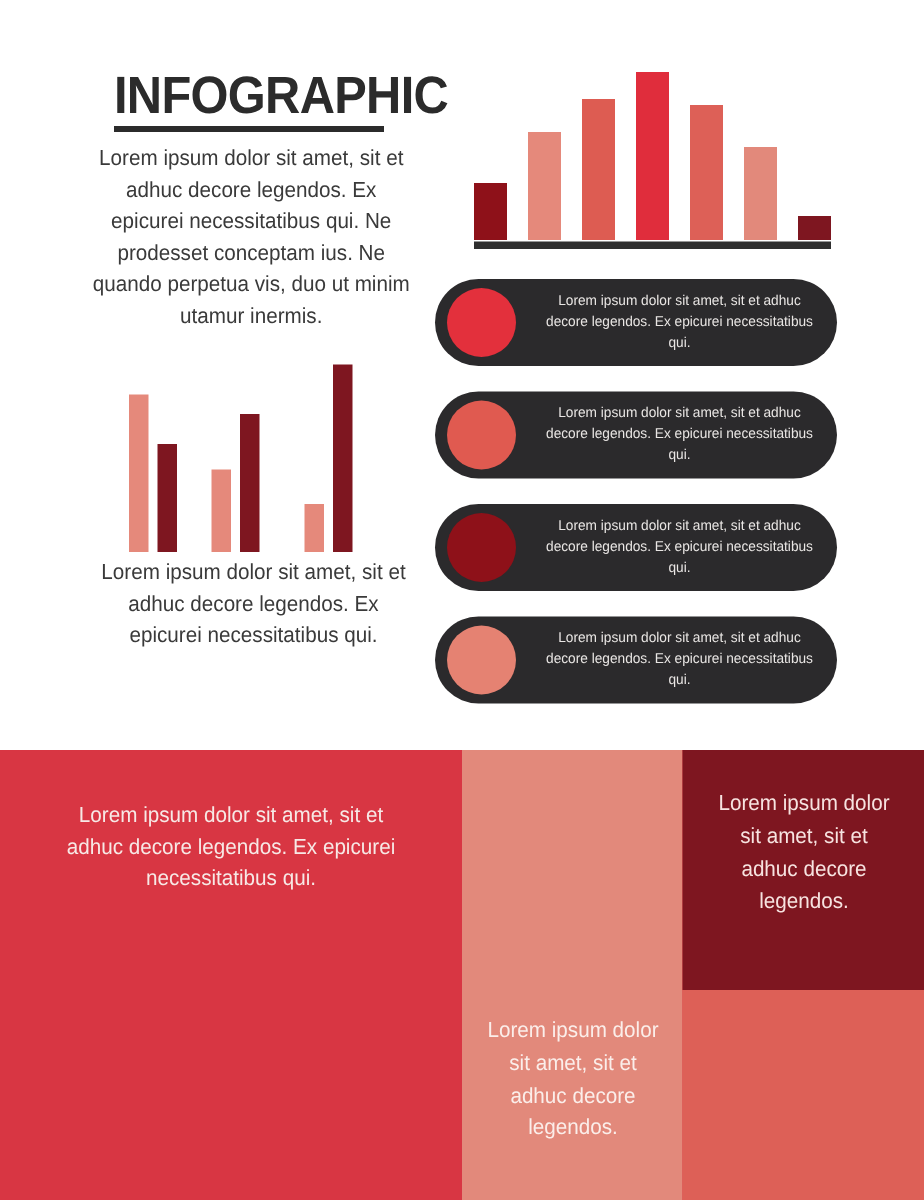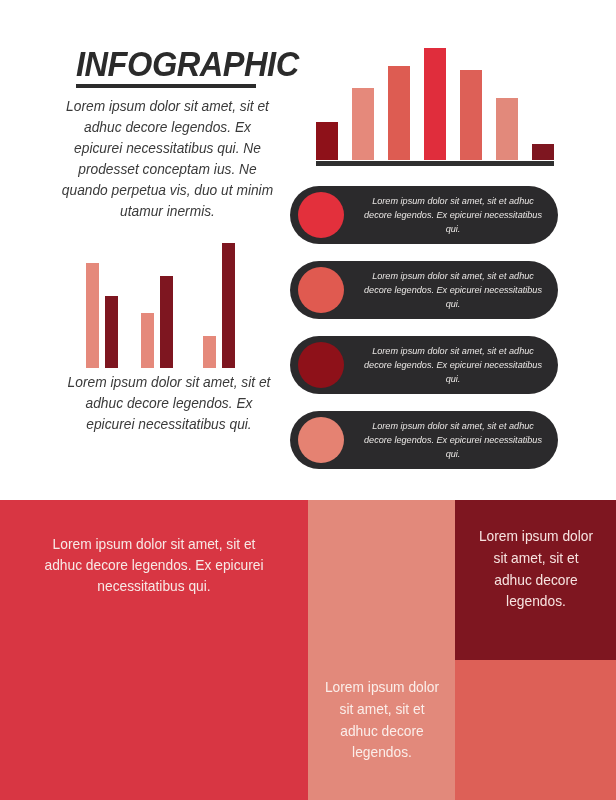--- a/index.html
+++ b/index.html
@@ -15,21 +15,20 @@
     font-family: "Liberation Sans", sans-serif;
   }
 
   
   #top-section {
     position: absolute;
     left: 0; top: 0;
     width: 616px;
     height: 492px;
     background: #ffffff;
-    font-style: italic;
   }
 
   
   #title-block {
     position: absolute;
     left: 76px;
     top: 46px;
     width: 185px;
   }
   #page-title {

